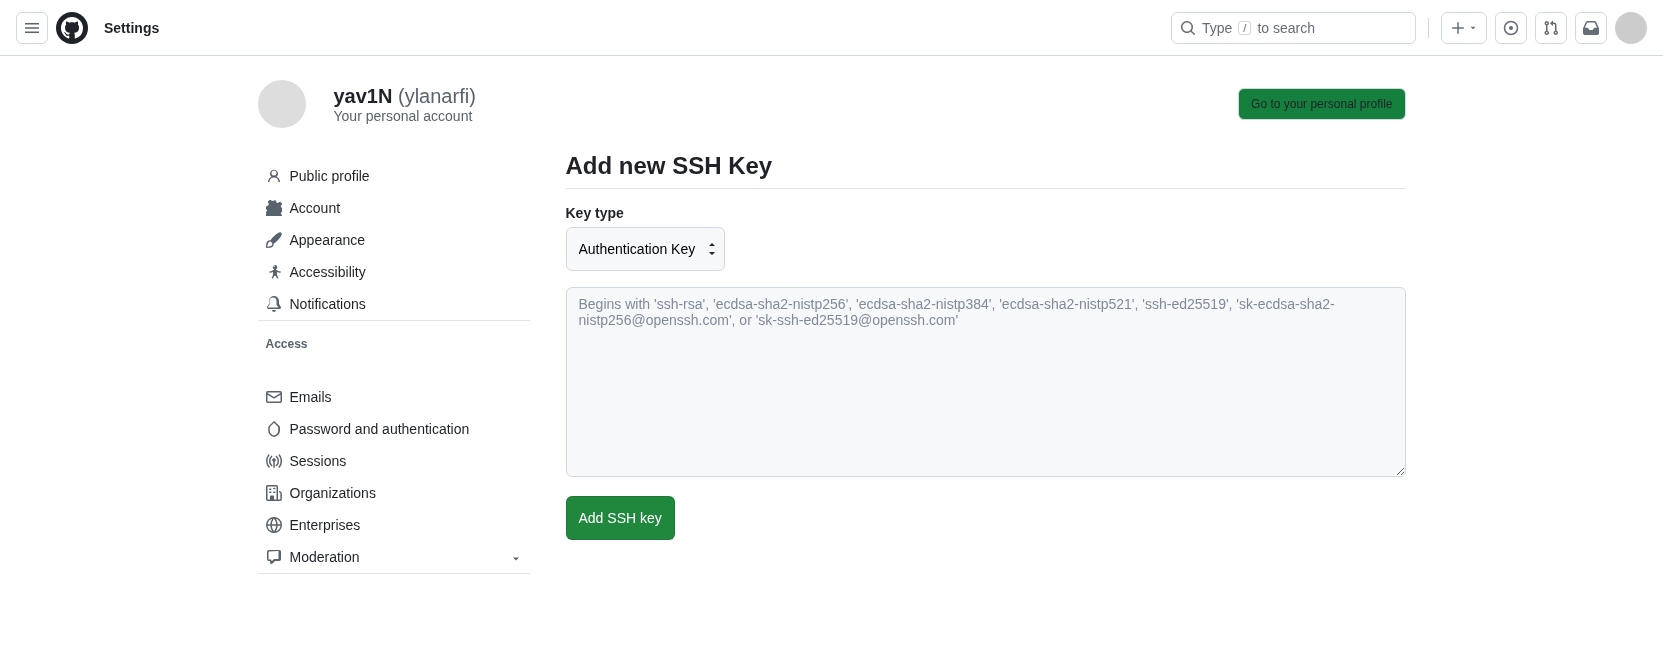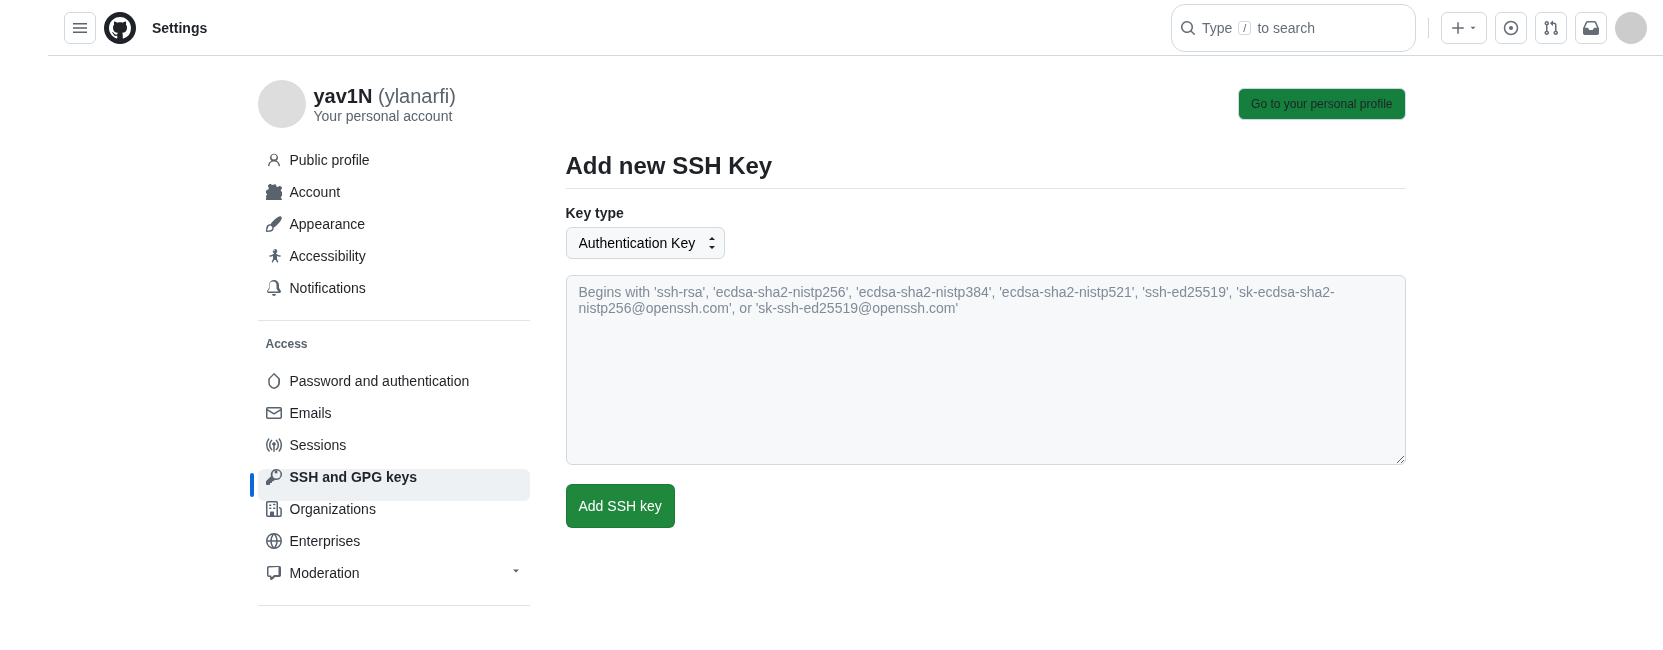--- a/index.html
+++ b/index.html
@@ -1,60 +1,60 @@
 <!DOCTYPE html>
 <html><head>
   <meta charset="utf-8">
   <style>
     * { box-sizing: border-box; margin: 0; padding: 0; }
     body { font-family: -apple-system, BlinkMacSystemFont, "Segoe UI", Helvetica, Arial, sans-serif; font-size: 14px; color: #1f2328; background: #fff; }
     
-    .topbar { display: flex; align-items: center; height: 56px; padding: 0 16px; border-bottom: 1px solid #d1d9e0; gap: 8px; margin-left: 48px; }
+    .topbar { display: flex; align-items: center; height: 56px; padding: 0 16px; border-bottom: 1px solid #d1d9e0; gap: 8px; }
     .topbar .hamburger { width: 32px; height: 32px; border: 1px solid #d1d9e0; border-radius: 6px; display: flex; align-items: center; justify-content: center; cursor: pointer; }
     .octocat { width: 32px; height: 32px; border-radius: 50%; background: #1f2328; display: flex; align-items: center; justify-content: center; }
     .settings-link { font-weight: 600; color: #1f2328; margin-left: 8px; }
     .topbar-spacer { flex: 1; }
-    .search-box { display: flex; align-items: center; width: 245px; height: 48px; border: 1px solid #d1d9e0; border-radius: 14px; padding: 0 8px; color: #656d76; gap: 6px; }
+    .search-box { display: flex; align-items: center; width: 245px; height: 32px; border: 1px solid #d1d9e0; border-radius: 6px; padding: 0 8px; color: #656d76; gap: 6px; }
     .search-box .kbd { border: 1px solid #d1d9e0; border-radius: 3px; font-size: 11px; padding: 0 4px; color: #656d76; }
     .topbar .divider { width: 1px; height: 20px; background: #d1d9e0; margin: 0 4px; }
     .topbar .iconbtn { width: 32px; height: 32px; border: 1px solid #d1d9e0; border-radius: 6px; display: flex; align-items: center; justify-content: center; cursor: pointer; color: #656d76; }
     .plusbtn { width: 46px; display: flex; align-items: center; justify-content: center; border: 1px solid #d1d9e0; border-radius: 6px; height: 32px; color: #656d76; gap: 2px; cursor: pointer; }
     .avatar-sm { width: 32px; height: 32px; border-radius: 50%; background: #ccc; }
     
     .container { max-width: 1180px; margin: 0 auto; display: flex; padding: 24px 16px; gap: 24px; }
     .sidebar { width: 272px; flex-shrink: 0; }
     .main { flex: 1; }
     
     .profile-header { display: flex; align-items: center; justify-content: space-between; margin-bottom: 24px; }
-    .profile-info { display: flex; align-items: center; gap: 8px; }
+    .profile-info { display: flex; align-items: center; gap: 28px; }
     .avatar-lg { width: 48px; height: 48px; border-radius: 50%; background: #ddd; }
     .profile-names { display: flex; flex-direction: column; }
     .profile-names .names-line { font-size: 20px; font-weight: 400; }
     .profile-names .names-line .display-name { font-weight: 600; }
     .profile-names .names-line .username { color: #59636e; }
     .profile-names .sub { color: #59636e; font-size: 14px; }
     .btn { display: inline-flex; align-items: center; justify-content: center; height: 32px; padding: 0 12px; border: 1px solid #d1d9e0; border-radius: 6px; background: #15803d; font-size: 12px; font-weight: 500; cursor: pointer; color: #1f2328; }
     
     .container-inner { display: flex; gap: 36px; }
     
     .nav-section { margin-bottom: 8px; }
-    .nav-item { display: flex; align-items: flex-start; height: 32px; padding: 0 8px; border-radius: 6px; color: #1f2328; cursor: pointer; gap: 8px; position: relative; }
+    .nav-item { display: flex; align-items: flex-end; height: 32px; padding: 0 8px; border-radius: 6px; color: #1f2328; cursor: pointer; gap: 8px; position: relative; }
     .nav-item.active { background: #eef1f4; font-weight: 600; }
     .nav-item.active::before { content: ''; position: absolute; left: -8px; top: 4px; bottom: 4px; width: 4px; background: #0969da; border-radius: 2px; }
     .nav-item .icon { width: 16px; height: 16px; display: flex; align-items: center; justify-content: center; color: #59636e; }
     .nav-hr { height: 1px; background: #d1d9e0b3; margin: 8px 0 16px; }
     .nav-header { font-size: 12px; font-weight: 600; color: #59636e; margin-bottom: 22px; padding: 0 8px; }
     .nav-item .chevron { margin-left: auto; color: #59636e; }
     
     .page-title { font-size: 24px; font-weight: 700; padding-bottom: 8px; border-bottom: 1px solid #d1d9e0b3; margin-bottom: 16px; }
     .form-group { margin-bottom: 16px; }
     .form-label { display: block; font-weight: 600; margin-bottom: 6px; }
     .text-input { width: 415px; height: 32px; border: 1px solid #d1d9e0; border-radius: 6px; padding: 0 8px; font-size: 14px; background: #f6f8fa; }
     .select-wrap { position: relative; display: inline-block; }
-    .select { height: 32px; border: 1px solid #d1d9e0; border-radius: 6px; padding: 0 28px 0 12px; font-size: 14px; background: #f6f8fa; appearance: none; cursor: pointer; }
+    .select { height: 44px; border: 1px solid #d1d9e0; border-radius: 6px; padding: 0 28px 0 12px; font-size: 14px; background: #f6f8fa; appearance: none; cursor: pointer; }
     .select-caret { position: absolute; right: 8px; top: 50%; transform: translateY(-50%); pointer-events: none; color: #1f2328; }
     .textarea { width: 100%; height: 190px; border: 1px solid #d1d9e0; border-radius: 6px; padding: 8px 12px; font-size: 14px; font-family: inherit; resize: vertical; background: #f6f8fa; color: #1f2328; }
     .textarea::placeholder { color: #818b98; }
     .btn-primary { background: #1f883d; color: #fff; border: 1px solid rgba(31,35,40,0.15); height: 44px; padding: 0 12px; border-radius: 6px; font-weight: 500; font-size: 14px; cursor: pointer; }
     svg { display: block; }
   </style>
 </head>
 <body>
 
 <div class="topbar">
@@ -165,48 +165,40 @@
               </span>
             <span>Notifications</span>
           </div>
         </div>
         <div class="nav-hr"></div>
         <div class="nav-section">
           <div class="nav-header">Access</div>
           <div class="nav-item">
             <span class="icon">
                 <svg width="16" height="16" viewBox="0 0 16 16">
+                  <path fill="currentColor" d="M1.75 2h12.5c.966 0 1.75.784 1.75 1.75v8.5A1.75 1.75 0 0 1 14.25 14H1.75A1.75 1.75 0 0 1 0 12.25v-8.5C0 2.784.784 2 1.75 2ZM1.5 12.251c0 .138.112.25.25.25h12.5a.25.25 0 0 0 .25-.25V5.809L8.38 9.397a.75.75 0 0 1-.76 0L1.5 5.809Zm13-8.181v-.32a.25.25 0 0 0-.25-.25H1.75a.25.25 0 0 0-.25.25v.32L8 7.88Z"></path>
+                </svg>
+              </span>
+            <span>Emails</span>
+          </div>
+          <div class="nav-item">
+            <span class="icon">
+                <svg width="16" height="16" viewBox="0 0 16 16">
                   <path fill="currentColor" d="M7.47.22a.75.75 0 0 1 1.06 0l5.25 5.25a.75.75 0 0 1 .22.53v3.5c0 3.06-2.04 5.36-5.71 6.45a.75.75 0 0 1-.42 0C4.29 14.86 2.25 12.56 2.25 9.5V6a.75.75 0 0 1 .22-.53L7.72.22Zm.53 1.59L3.75 6.06V9.5c0 2.32 1.47 4.08 4.25 5.02 2.78-.94 4.25-2.7 4.25-5.02V6.06Z"></path>
                 </svg>
               </span>
             <span>Password and authentication</span>
           </div>
           <div class="nav-item">
             <span class="icon">
                 <svg width="16" height="16" viewBox="0 0 16 16">
-                  <path fill="currentColor" d="M1.75 2h12.5c.966 0 1.75.784 1.75 1.75v8.5A1.75 1.75 0 0 1 14.25 14H1.75A1.75 1.75 0 0 1 0 12.25v-8.5C0 2.784.784 2 1.75 2ZM1.5 12.251c0 .138.112.25.25.25h12.5a.25.25 0 0 0 .25-.25V5.809L8.38 9.397a.75.75 0 0 1-.76 0L1.5 5.809Zm13-8.181v-.32a.25.25 0 0 0-.25-.25H1.75a.25.25 0 0 0-.25.25v.32L8 7.88Z"></path>
-                </svg>
-              </span>
-            <span>Emails</span>
-          </div>
-          <div class="nav-item">
-            <span class="icon">
-                <svg width="16" height="16" viewBox="0 0 16 16">
                   <path fill="currentColor" d="M8.75 8.582v5.668a.75.75 0 0 1-1.5 0V8.582a1.75 1.75 0 1 1 1.5 0Zm3.983-7.125a.75.75 0 0 1 1.06.026A9.47 9.47 0 0 1 16 8a9.47 9.47 0 0 1-2.207 6.517.75.75 0 1 1-1.086-1.034A7.97 7.97 0 0 0 14.5 8a7.97 7.97 0 0 0-1.793-5.483.75.75 0 0 1 .026-1.06Zm-9.466 0c.3.286.312.76.026 1.06A7.97 7.97 0 0 0 1.5 8c0 2.108.82 4.04 2.207 5.483a.75.75 0 1 1-1.086 1.034A9.47 9.47 0 0 1 0 8c0-2.509.971-4.807 2.207-6.517a.75.75 0 0 1 1.06-.026Zm6.616 2.51a.75.75 0 1 1 1.034-1.086A6.22 6.22 0 0 1 13 8a6.22 6.22 0 0 1-2.083 5.119.75.75 0 1 1-1.034-1.086A4.72 4.72 0 0 0 11.5 8a4.72 4.72 0 0 0-1.617-4.033Zm-3.766 0A4.72 4.72 0 0 0 4.5 8c0 1.606.804 3.018 1.617 4.033a.75.75 0 1 1-1.034 1.086A6.22 6.22 0 0 1 3 8c0-2.024.84-3.855 2.083-5.119a.75.75 0 1 1 1.034 1.086Z"></path>
                 </svg>
               </span>
             <span>Sessions</span>
-          </div>
-          <div class="nav-item active">
-            <span class="icon">
-                <svg width="16" height="16" viewBox="0 0 16 16">
-                  <path fill="currentColor" d="M10.5 0a5.5 5.5 0 1 1-1.697 10.731l-1.115 1.239a.75.75 0 0 1-.558.25H6v1.03a.75.75 0 0 1-.75.75H4v1.25A.75.75 0 0 1 3.25 16H.75a.75.75 0 0 1-.75-.75v-2.69c0-.199.079-.39.22-.53l4.81-4.811A5.5 5.5 0 0 1 10.5 0Zm4 5.5a4 4 0 1 0-8 0 4 4 0 0 0 8 0Zm-3-2.5a1.5 1.5 0 1 1-3 0 1.5 1.5 0 0 1 3 0Z"></path>
-                </svg>
-              </span>
-            <span>SSH and GPG keys</span>
           </div>
           <div class="nav-item">
             <span class="icon">
                 <svg width="16" height="16" viewBox="0 0 16 16">
                   <path fill="currentColor" d="M1.75 16A1.75 1.75 0 0 1 0 14.25V1.75C0 .784.784 0 1.75 0h8.5c.966 0 1.75.784 1.75 1.75v12.5c0 .085-.6.168-.18.25h2.268a.25.25 0 0 0 .25-.25V8.285a.25.25 0 0 0-.111-.208l-1.055-.703a.749.749 0 1 1 .832-1.248l1.055.703c.487.325.779.871.779 1.456v5.965A1.75 1.75 0 0 1 14.25 16Zm8.75-1.5V1.75a.25.25 0 0 0-.25-.25h-8.5a.25.25 0 0 0-.25.25v12.5c0 .138.112.25.25.25H4v-3.25a.75.75 0 0 1 .75-.75h2.5a.75.75 0 0 1 .75.75v3.25h2.25a.25.25 0 0 0 .25-.25ZM3.75 3.5h1a.75.75 0 0 1 0 1.5h-1a.75.75 0 0 1 0-1.5ZM3 7.25A.75.75 0 0 1 3.75 6.5h1a.75.75 0 0 1 0 1.5h-1A.75.75 0 0 1 3 7.25Zm4-3.75A.75.75 0 0 1 7.75 2.75h1a.75.75 0 0 1 0 1.5h-1A.75.75 0 0 1 7 3.5Zm.75 3h1a.75.75 0 0 1 0 1.5h-1a.75.75 0 0 1 0-1.5Z"></path>
                 </svg>
               </span>
             <span>Organizations</span>
           </div>
           <div class="nav-item">

